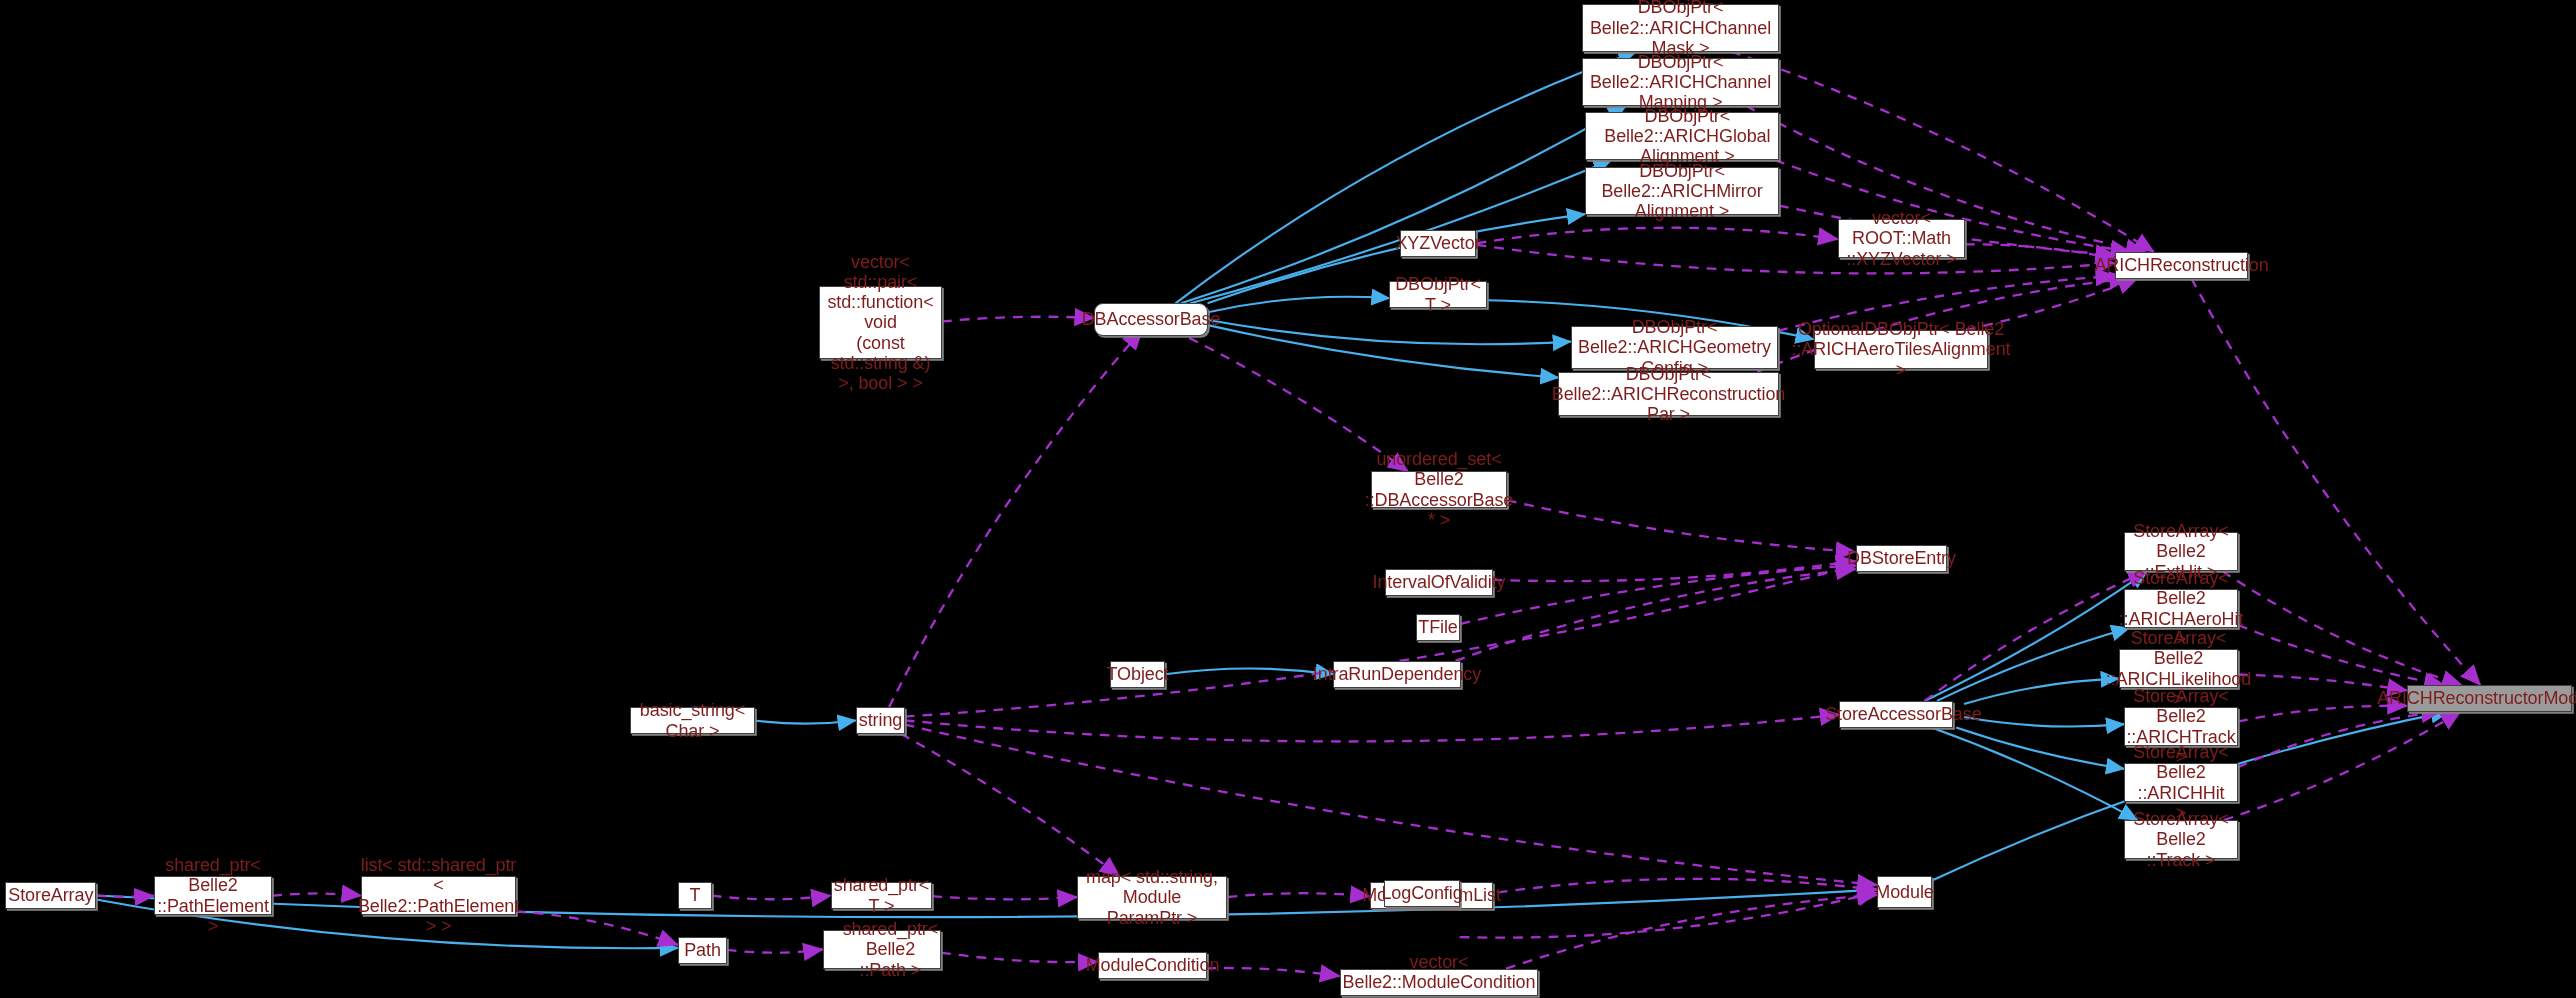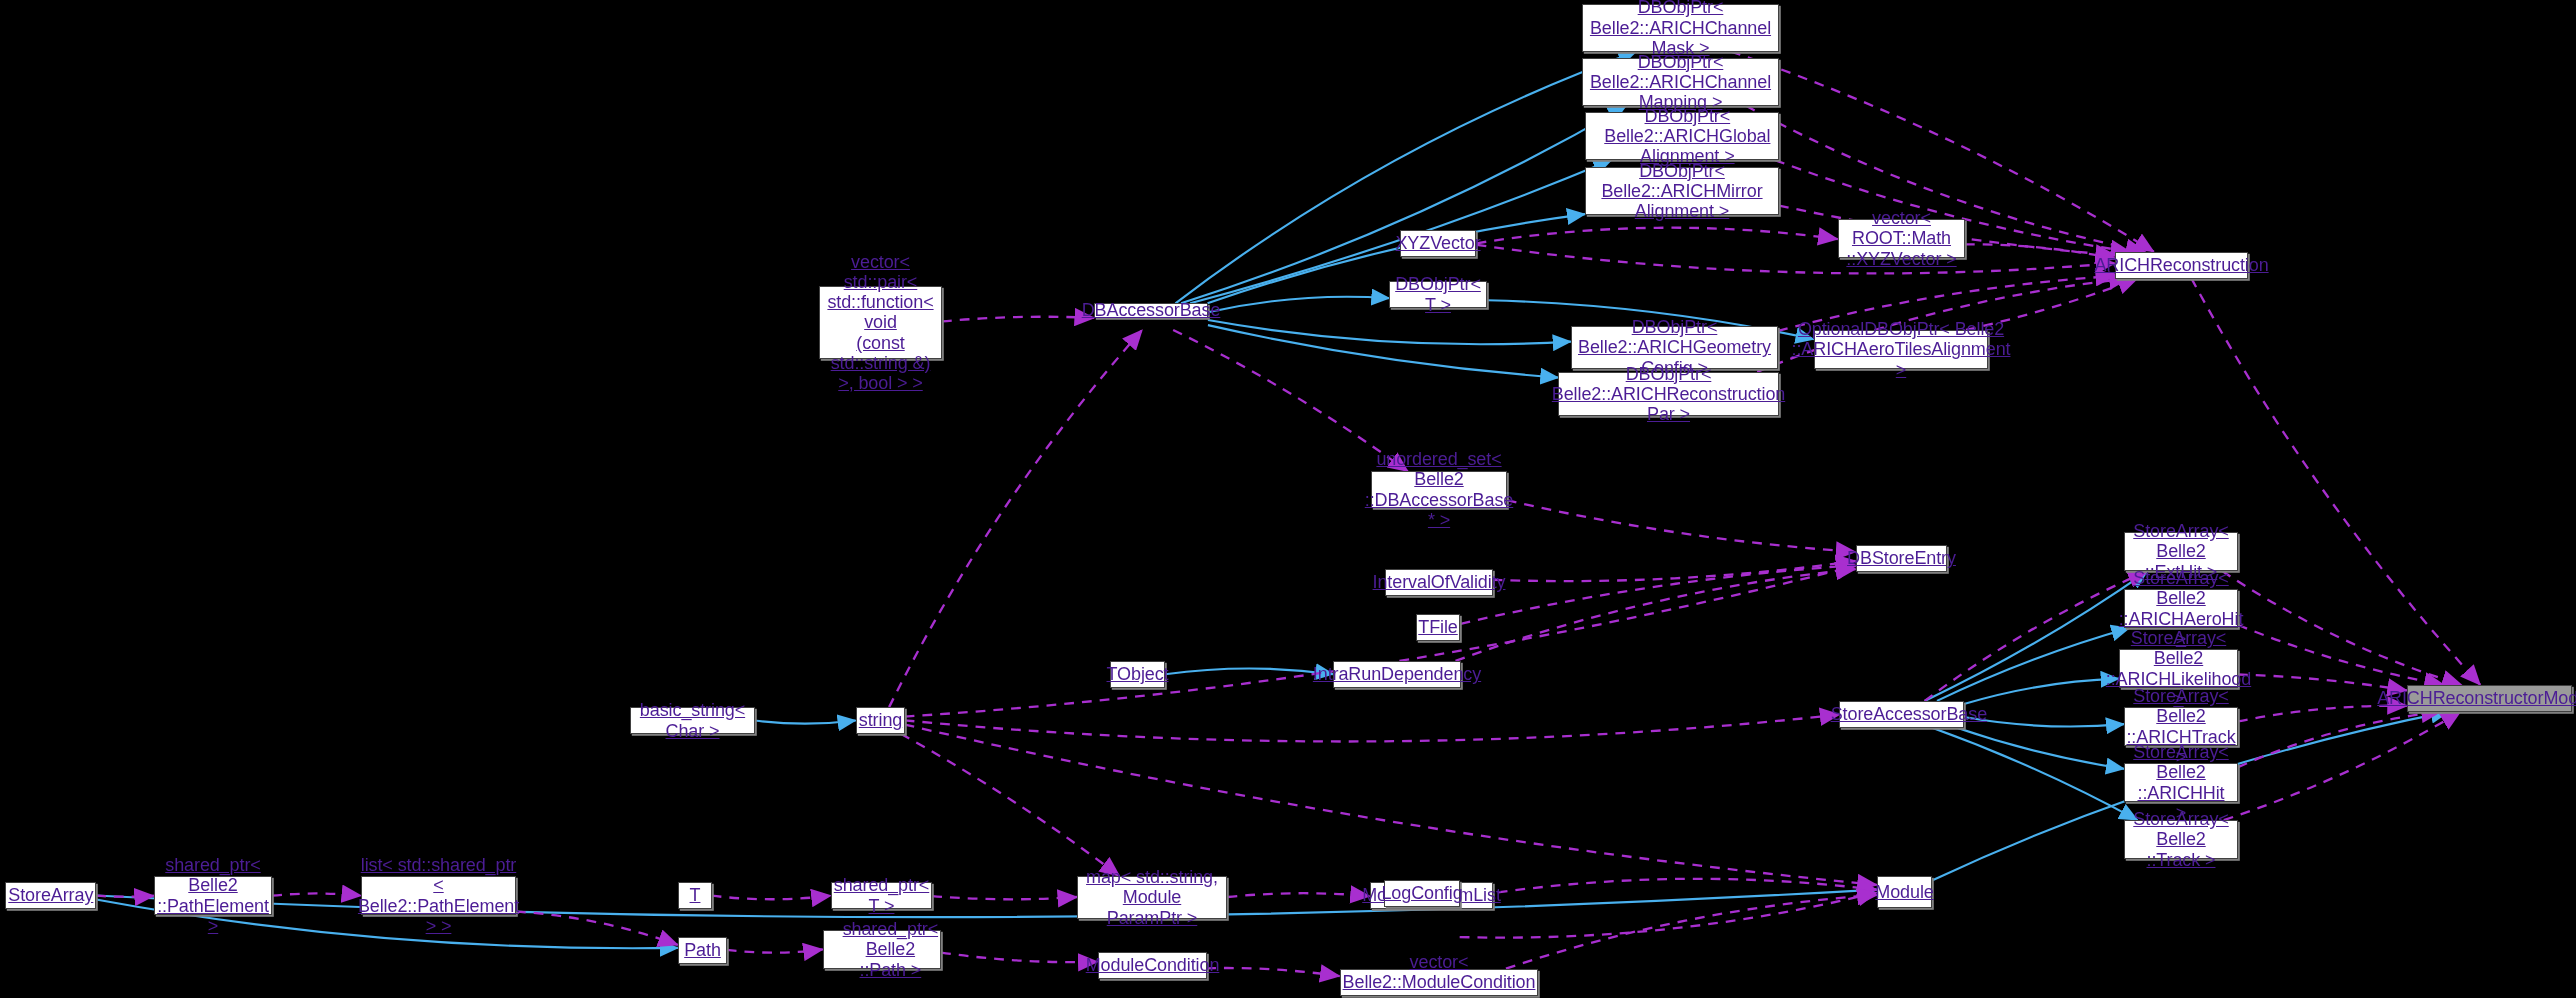--- a/index.html
+++ b/index.html
@@ -27,27 +27,26 @@
   .node {
     position: absolute;
     box-sizing: border-box;
     background: #ffffff;
     border: 0.9px solid #404040;
     box-shadow: 1.8px 1.8px 0 0 #808080;
     display: flex;
     align-items: center;
     justify-content: center;
     text-align: center;
-    color: #4c1d95;
+    color: #7f1d1d;
     font-size: 18px;
     line-height: 1.12;
     padding: 1.8px 5.3px;
     white-space: pre-line;
     letter-spacing: -0.1px;
-    text-decoration: underline;
   }
   .node.highlight {
     background: #9a9a9a;
   }
 </style>
 </head>
 <body>
 
 <div id="canvas">
   <svg id="edges" viewBox="0 0 2896 1122">
@@ -132,38 +131,38 @@
       <div class="node" style="left: 1585px; top: 167px; width: 194px; height: 48px;">DBObjPtr&lt; Belle2::ARICHMirror
 Alignment &gt;</div>
       <div class="node" style="left: 1838px; top: 219px; width: 127px; height: 39px; text-align: center;">vector&lt; ROOT::Math
 ::XYZVector &gt;</div>
       <div class="node" style="left: 1400px; top: 230px; width: 76px; height: 27px;">XYZVector</div>
       <div class="node" style="left: 2115px; top: 252px; width: 133px; height: 27px;">ARICHReconstruction</div>
       <div class="node" style="left: 819px; top: 286px; width: 123px; height: 73px;">vector&lt; std::pair&lt;
 std::function&lt; void
 (const std::string &amp;)
 &gt;, bool &gt; &gt;</div>
-      <div class="node" style="left: 1094px; top: 303px; width: 114px; height: 15px;">DBAccessorBase</div>
+      <div class="node" style="left: 1094px; top: 303px; width: 114px; height: 33px; border-radius: 9px;">DBAccessorBase</div>
       <div class="node" style="left: 1389px; top: 281px; width: 98px; height: 27px;">DBObjPtr&lt; T &gt;</div>
       <div class="node" style="left: 1814px; top: 330px; width: 174px; height: 39px;">OptionalDBObjPtr&lt; Belle2
 ::ARICHAeroTilesAlignment &gt;</div>
       <div class="node" style="left: 1571px; top: 326px; width: 207px; height: 43px;">DBObjPtr&lt; Belle2::ARICHGeometry
 Config &gt;</div>
       <div class="node" style="left: 1558px; top: 372px; width: 221px; height: 44px;">DBObjPtr&lt; Belle2::ARICHReconstruction
 Par &gt;</div>
       <div class="node" style="left: 1371px; top: 471px; width: 136px; height: 37px;">unordered_set&lt; Belle2
 ::DBAccessorBase * &gt;</div>
       <div class="node" style="left: 1856px; top: 545px; width: 91px; height: 27px;">DBStoreEntry</div>
       <div class="node" style="left: 1385px; top: 569px; width: 108px; height: 27px;">IntervalOfValidity</div>
       <div class="node" style="left: 1416px; top: 614px; width: 44px; height: 27px;">TFile</div>
       <div class="node" style="left: 1110px; top: 661px; width: 55px; height: 27px;">TObject</div>
       <div class="node" style="left: 1333px; top: 661px; width: 128px; height: 27px;">IntraRunDependency</div>
       <div class="node" style="left: 630px; top: 707px; width: 125px; height: 27px;">basic_string&lt; Char &gt;</div>
       <div class="node" style="left: 856px; top: 707px; width: 49px; height: 27px;">string</div>
-      <div class="node" style="left: 1839px; top: 701px; width: 125px; height: 27px; padding-left: 20px;">StoreAccessorBase</div>
+      <div class="node" style="left: 1839px; top: 701px; width: 114px; height: 27px; padding-left: 20px;">StoreAccessorBase</div>
       <div class="node" style="left: 2124px; top: 532px; width: 114px; height: 39px;">StoreArray&lt; Belle2
 ::ExtHit &gt;</div>
       <div class="node" style="left: 2124px; top: 589px; width: 114px; height: 39px;">StoreArray&lt; Belle2
 ::ARICHAeroHit &gt;</div>
       <div class="node" style="left: 2119px; top: 649px; width: 119px; height: 39px;">StoreArray&lt; Belle2
 ::ARICHLikelihood &gt;</div>
       <div class="node" style="left: 2124px; top: 707px; width: 114px; height: 39px;">StoreArray&lt; Belle2
 ::ARICHTrack &gt;</div>
       <div class="node" style="left: 2124px; top: 763px; width: 114px; height: 39px;">StoreArray&lt; Belle2
 ::ARICHHit &gt;</div>

